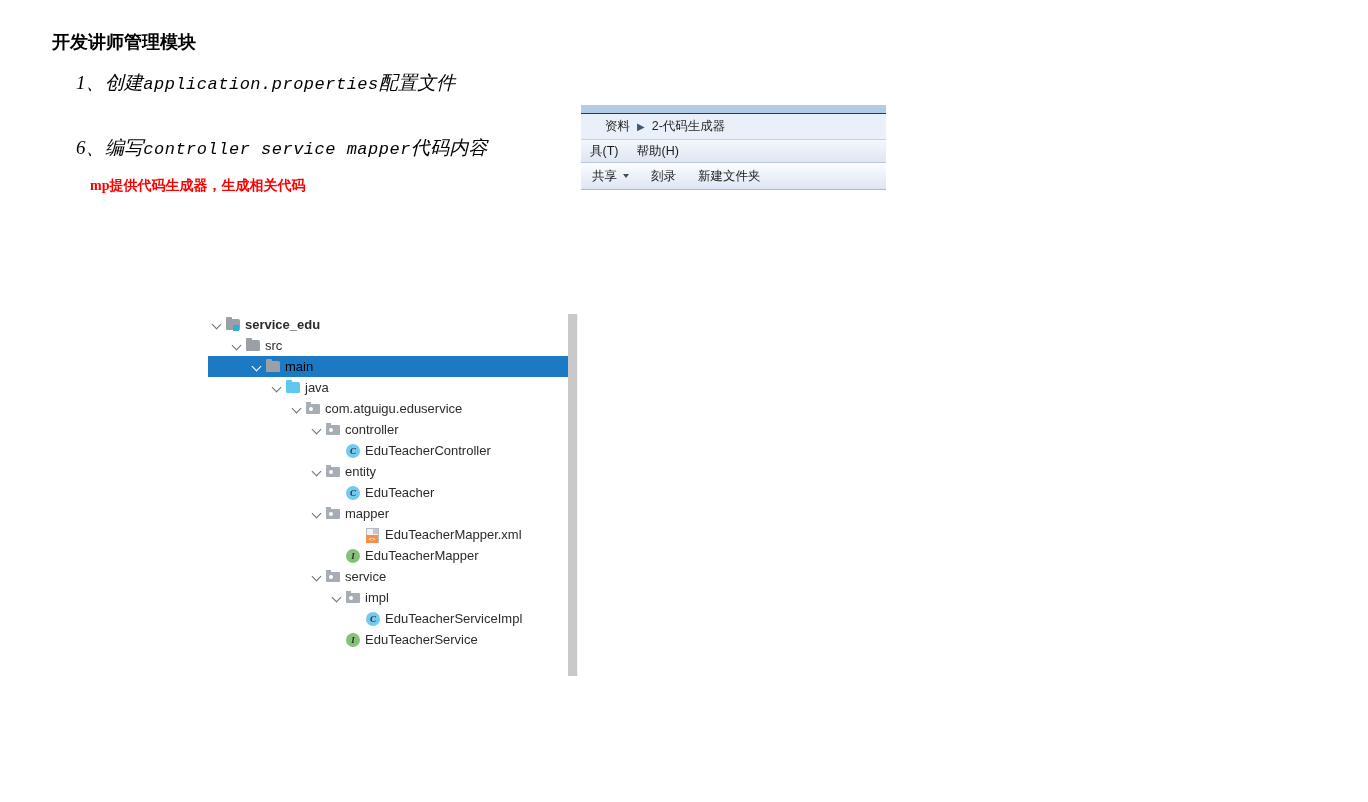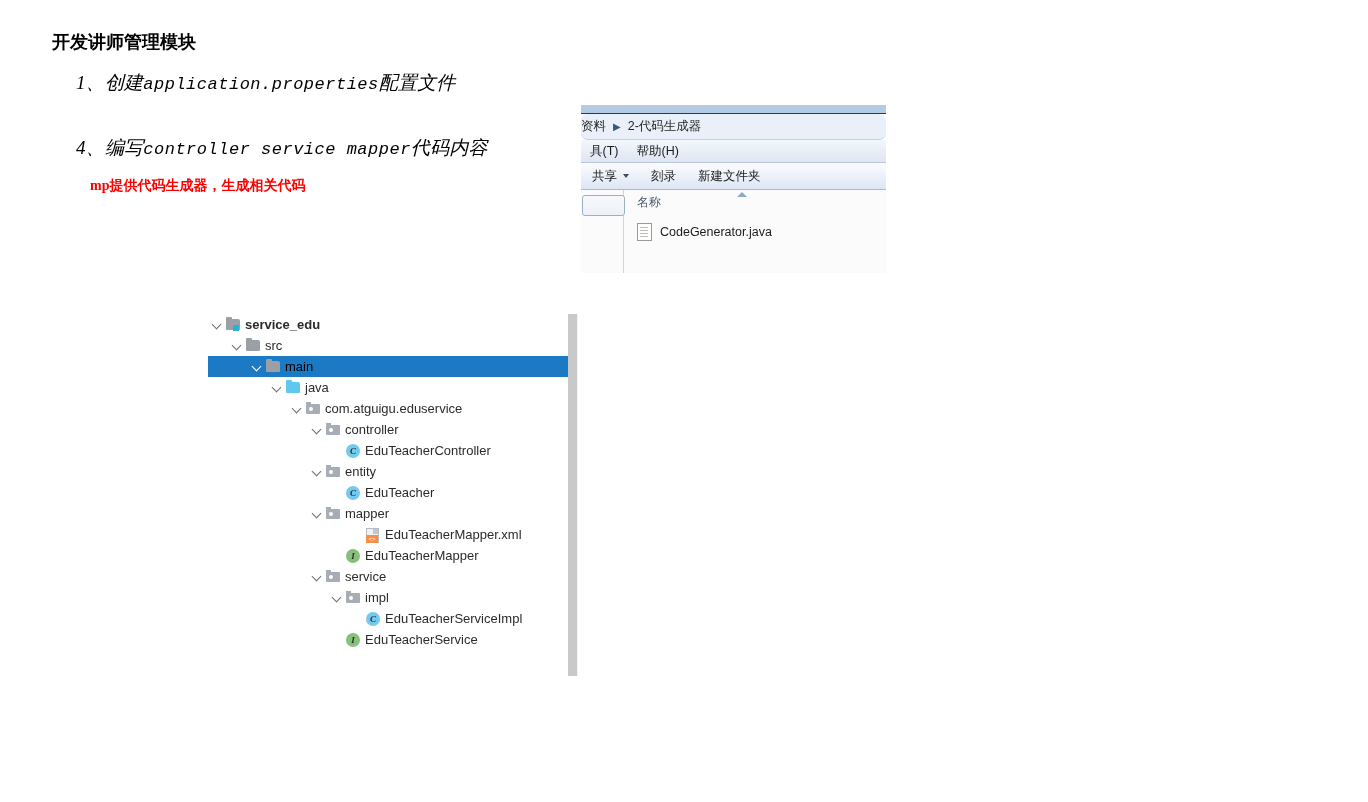--- a/index.html
+++ b/index.html
@@ -71,23 +71,22 @@
     height: 8px;
     background: #b3cbe5;
     border-bottom: 1px solid #2b3a4a;
   }
   .ex-addressbar {
     height: 26px;
     background: #eaf0f9;
     border-bottom: 1px solid #c4d2e4;
     display: flex;
     align-items: center;
-    padding-left: 0;
+    padding-left: 24px;
     box-sizing: border-box;
-    border-radius: 7px;
   }
   .ex-crumb {
     color: #1f1f1f;
     font-size: 12.5px;
     white-space: nowrap;
   }
   .ex-crumb-sep {
     margin: 0 7px;
     color: #3b5876;
     font-size: 10px;
@@ -394,21 +393,21 @@
     background: #c9c9c9;
   }
 </style>
 </head>
 <body>
 
 <div class="doc-title">开发讲师管理模块</div>
 
 <div class="doc-step doc-step-1"><span>1、创建</span><span class="mono-seg">application.properties</span><span>配置文件</span></div>
 
-<div class="doc-step doc-step-2"><span>4、编写</span><span class="mono-seg">controller service mapper</span><span>代码内容</span></div>
+<div class="doc-step doc-step-2"><span>6、编写</span><span class="mono-seg">controller service mapper</span><span>代码内容</span></div>
 
 <div class="doc-note">mp提供代码生成器，生成相关代码</div>
 
 <div id="explorer">
 
   <div class="ex-titlebar"></div>
 
   <div class="ex-addressbar">
     <span class="ex-crumb">资料</span>
     <span class="ex-crumb-sep">▶</span>
@@ -422,35 +421,20 @@
 
   <div class="ex-toolbar">
     <span class="ex-tool-item">
         <span>共享</span>
         <i class="ex-caret"></i>
       </span>
     <span class="ex-tool-item">刻录</span>
     <span class="ex-tool-item">新建文件夹</span>
   </div>
 
-  <div class="ex-body">
-    <div class="ex-navpane">
-      <div class="ex-searchbox" placeholder=""></div>
-    </div>
-    <div class="ex-listpane">
-      <div class="ex-colhdr">
-        <span>名称</span>
-        <i class="ex-sortarrow"></i>
-      </div>
-      <div class="ex-file-row">
-        <span class="ex-file-icon"></span>
-        <span class="ex-file-name">CodeGenerator.java</span>
-      </div>
-    </div>
-  </div>
 </div>
 
 <div id="tree">
   <div class="tree-rows" id="tree-rows">
       <div class="tree-row">
         <span class="tree-indent" style="width: 2px;"></span>
         <span class="tree-arrow expanded"></span>
         <span class="tree-icon ic-module">
           <i class="ic-folder-gray"></i>
           <i class="ic-badge"></i>

